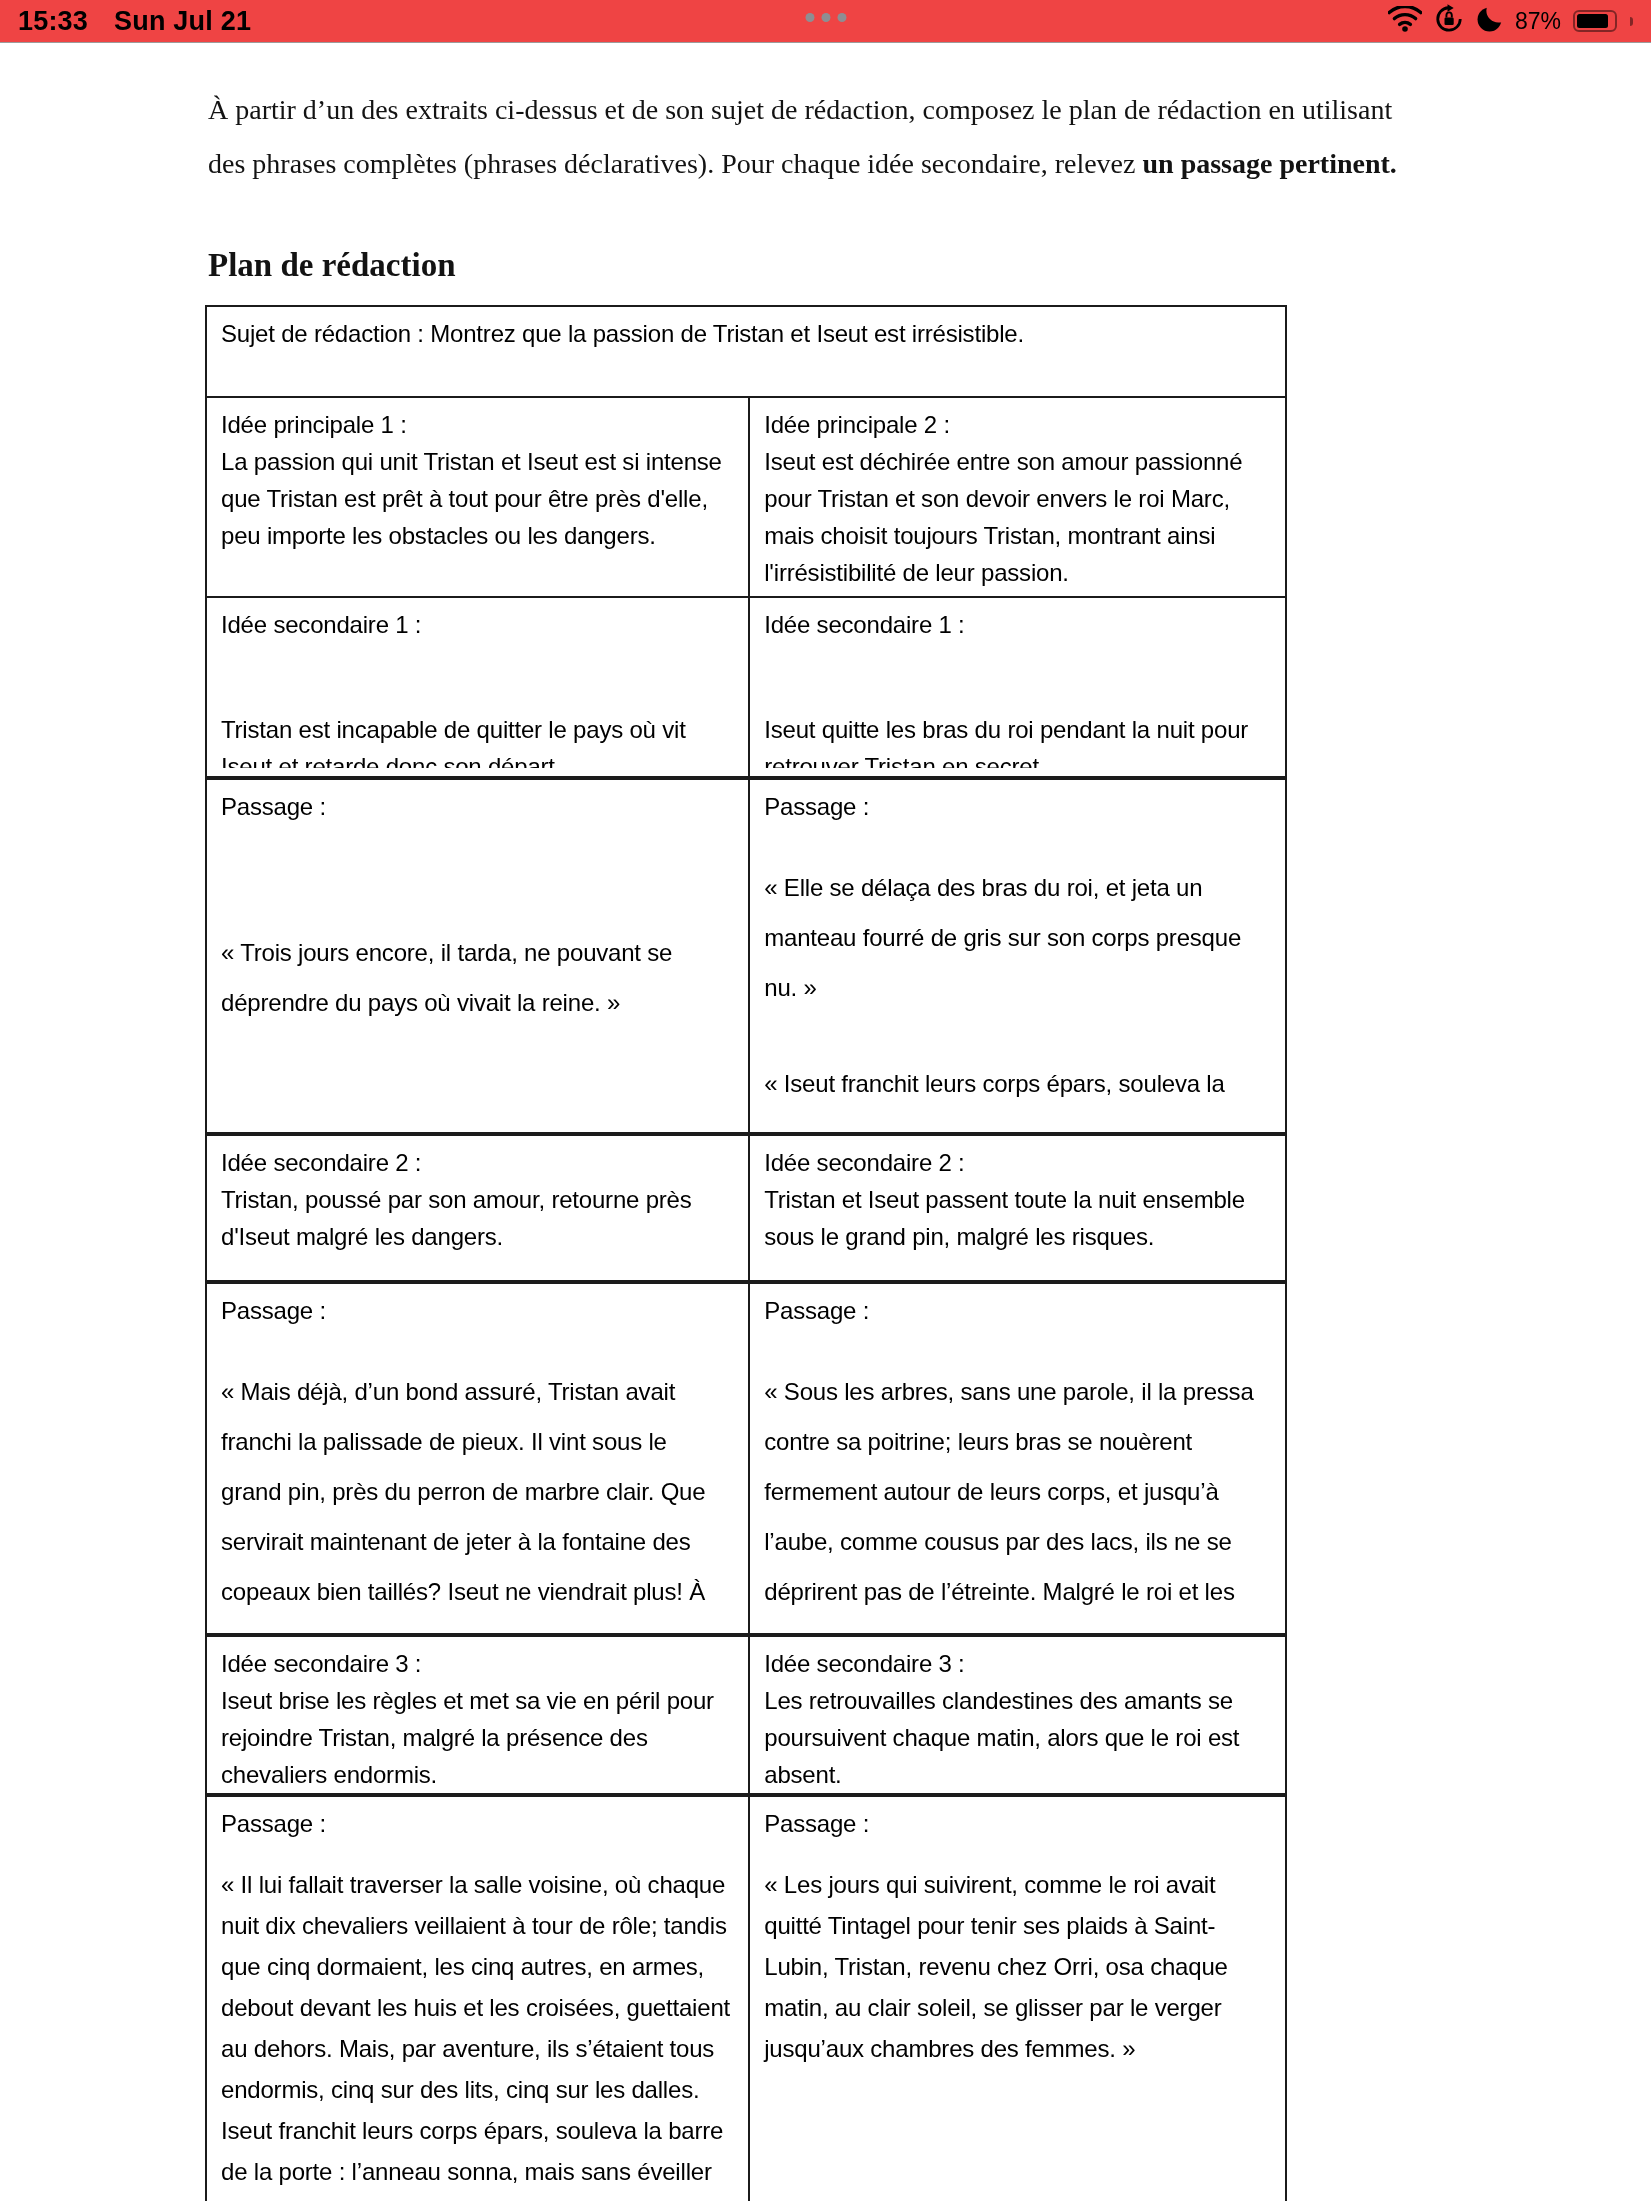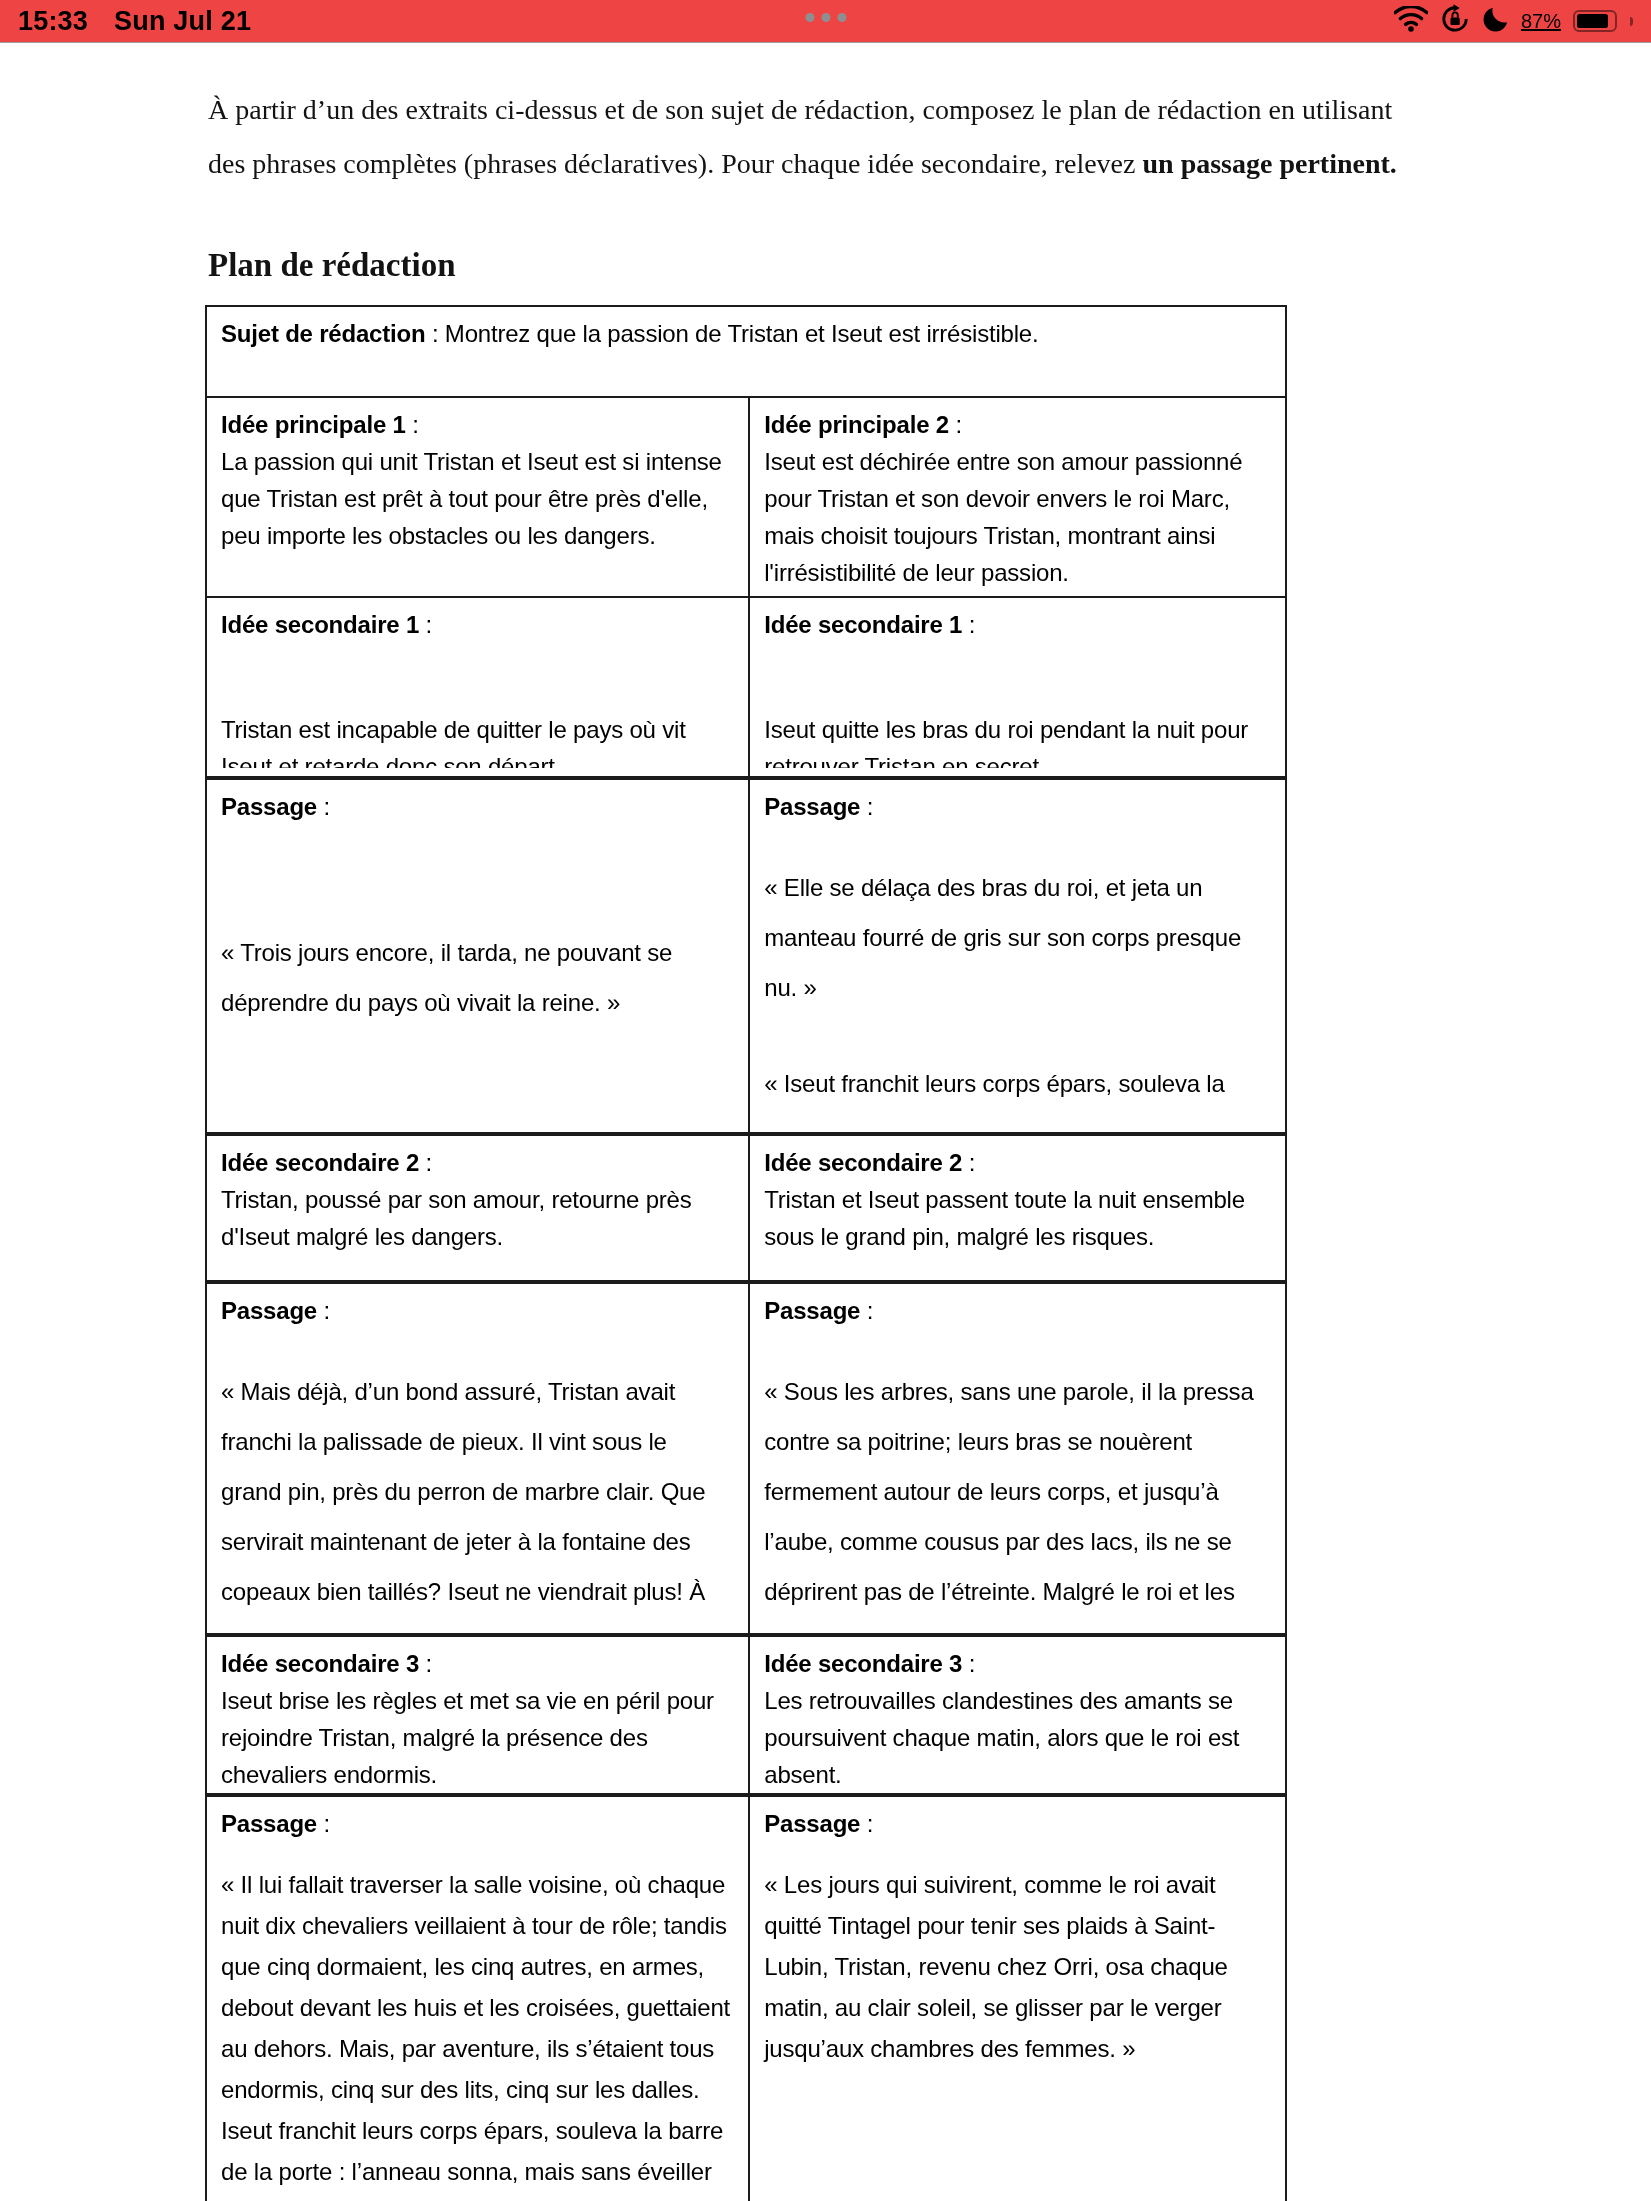--- a/index.html
+++ b/index.html
@@ -15,21 +15,21 @@
   .statusbar-shadow{
     position:absolute; top:42px; left:0; width:1651px; height:8px;
     background:linear-gradient(to bottom, rgba(0,0,0,0.22), rgba(0,0,0,0));
     border-top:1px solid #9c9c9c;
   }
   .sb-left{ display:flex; align-items:center; gap:26px; }
   .sb-time,.sb-date{ font-size:27px; font-weight:700; letter-spacing:0.2px; }
   .sb-dots{ position:absolute; left:50%; top:13px; transform:translateX(-50%); display:flex; gap:7px; }
   .sb-dot{ width:9px; height:9px; border-radius:50%; background:#8e8e93; }
   .sb-right{ display:flex; align-items:center; gap:12px; }
-  .sb-pct{ font-size:20px; font-weight:400;text-decoration:underline; }
+  .sb-pct{ font-size:23px; font-weight:400; }
   .battery{ position:relative; width:44px; height:22px; border:2px solid rgba(0,0,0,0.45);
     border-radius:6px; display:flex; align-items:center; padding:2px; }
   .battery-fill{ height:100%; width:87%; background:#000; border-radius:2.5px; }
   .battery-nub{ width:3px; height:9px; background:rgba(0,0,0,0.45);
     border-radius:0 3px 3px 0; margin-left:1px; }
 
   
   .doc{ position:absolute; top:43px; left:0; width:1651px; height:2159px; background:#fff; }
   .intro{
     position:absolute; left:208px; top:40px; width:1212px;
@@ -49,21 +49,21 @@
   }
   table.plan td{
     border:2px solid #1b1b1b; vertical-align:top; padding:8px 16px 8px 14px;
   }
   tr.thick td{ border-top-width:4px; }
   tr.last td{ border-bottom-width:4px; }
   .clip{ overflow:hidden; }
   .h74{height:73px;} .h184{height:182px;} .h164{height:162px;} .h339{height:336px;}
   .h129{height:128px;} .h336{height:333px;} .h141{height:140px;}
   .minh{ min-height:388px; }
-  .lbl{ font-weight:700; }
+  .lbl{ font-weight:400; }
   .cell-text{ }
   .gap-lg{ margin-top:68px; }
   .quote{ line-height:50px; margin-top:38px; }
   .quote.first-far{ margin-top:103px; }
   .quote + .quote{ margin-top:46px; }
   .tight .quote{ line-height:41px; margin-top:22px; }
 </style>
 </head>
 <body>
 

